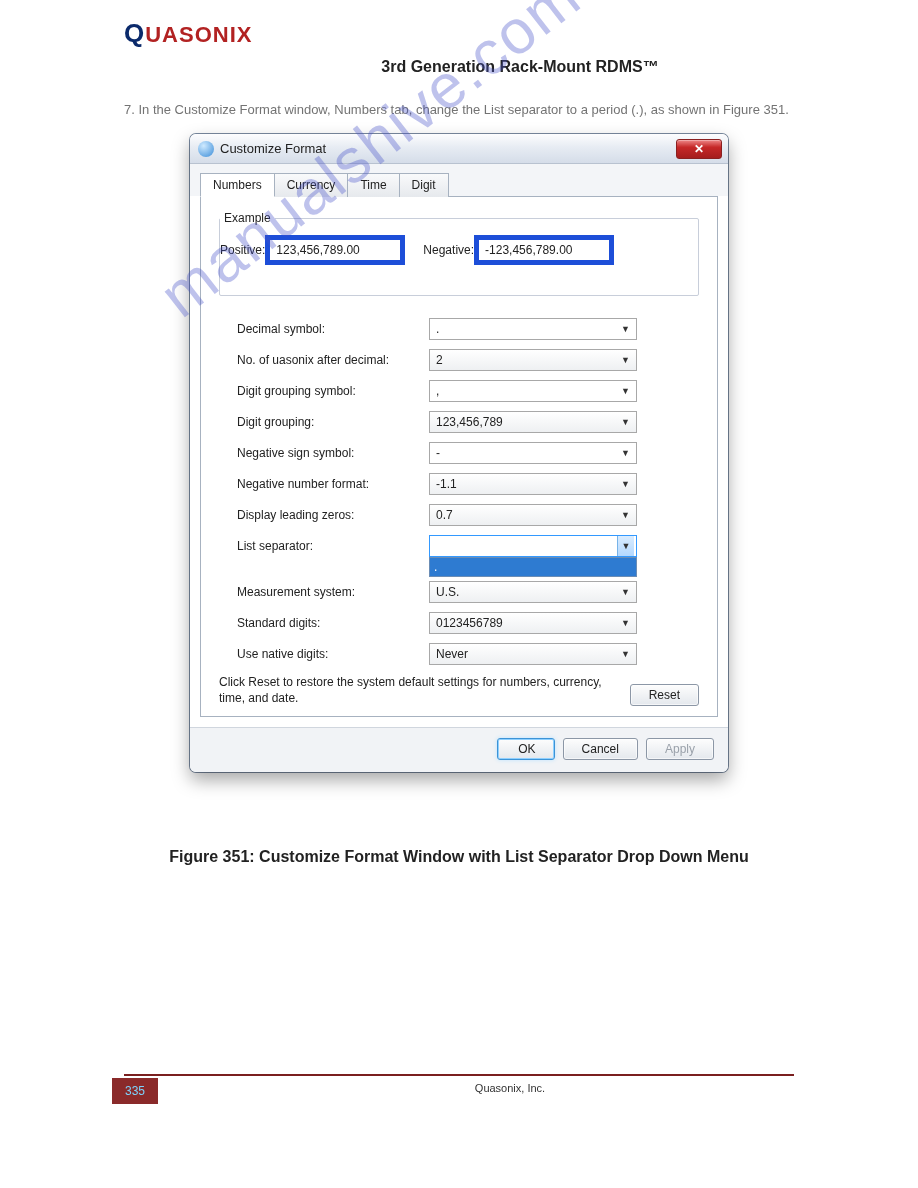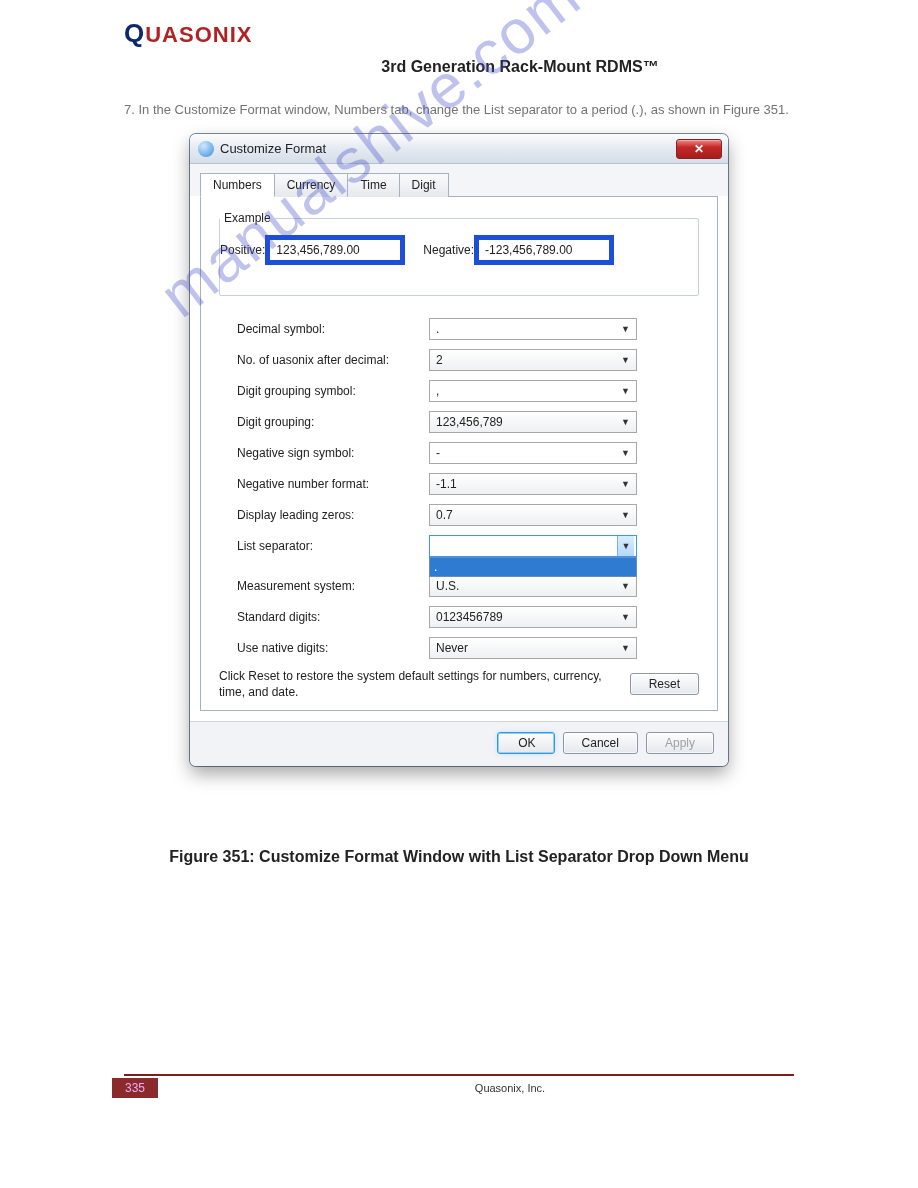--- a/index.html
+++ b/index.html
@@ -202,21 +202,21 @@
     background: #2e7bd1;
     color: #fff;
     font-size: 12px;
     padding: 2px 4px;
     z-index: 40;
   }
   .combo-wrap { position: relative; flex: 1 1 auto; max-width: 208px; }
 
   .reset-row {
     display: flex;
-    align-items: center;
+    align-items: flex-end;
     margin-top: 6px;
     gap: 20px;
   }
   .reset-text {
     flex: 1 1 auto;
     font-size: 12px;
     line-height: 1.35;
   }
   .btn {
     border: 1px solid #8c97a6;
@@ -259,23 +259,23 @@
     top: 1074px;
     left: 124px;
     right: 124px;
     border-top: 2px solid #7a1f1f;
   }
   .page-badge {
     position: absolute;
     top: 1078px;
     left: 112px;
     width: 46px;
-    height: 20px;
+    height: 26px;
     background: #8a2a2a;
-    color: #f0abfc;
+    color: #7dd3fc;
     font-size: 12px;
     display: flex; align-items:center; justify-content:center;
   }
   .footer-text {
     position: absolute;
     top: 1082px;
     left: 300px;
     width: 420px;
     text-align: center;
     font-size: 11px;
@@ -385,21 +385,21 @@
       <div class="lbl">List separator:</div>
       <div class="combo-wrap">
         <div class="combo open">
           <span class="val"></span>
           <span class="arrow">▼</span>
         </div>
         <div class="drop-popup">.</div>
       </div>
     </div>
 
-    <div class="form-row" style="margin-top:18px">
+    <div class="form-row" style="margin-top:24px">
       <div class="lbl">Measurement system:</div>
       <div class="combo">
         <span class="val">U.S.</span>
         <span class="arrow">▼</span>
       </div>
     </div>
 
     <div class="form-row">
       <div class="lbl">Standard digits:</div>
       <div class="combo">

